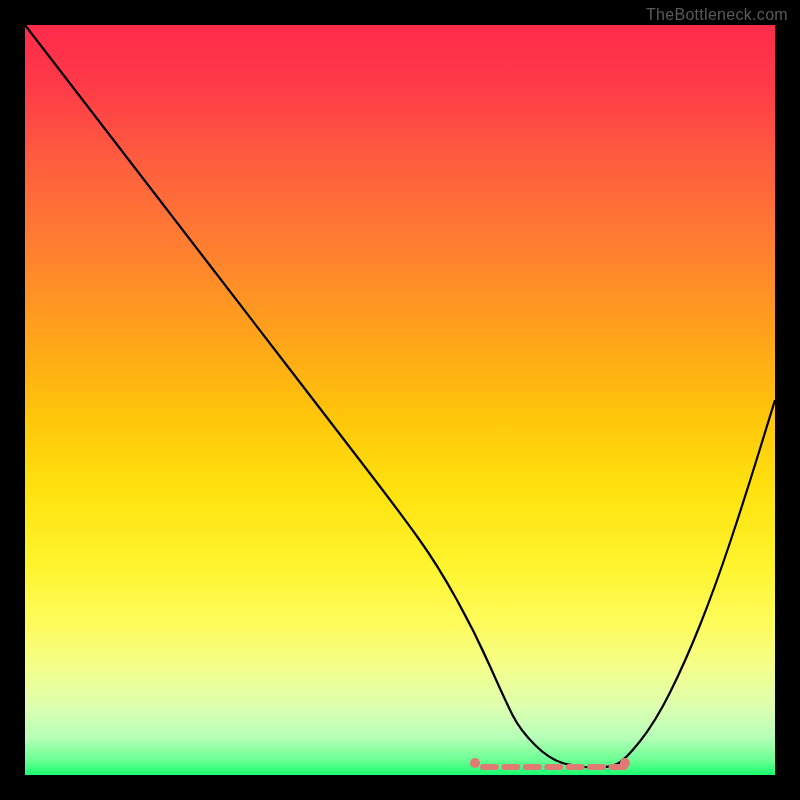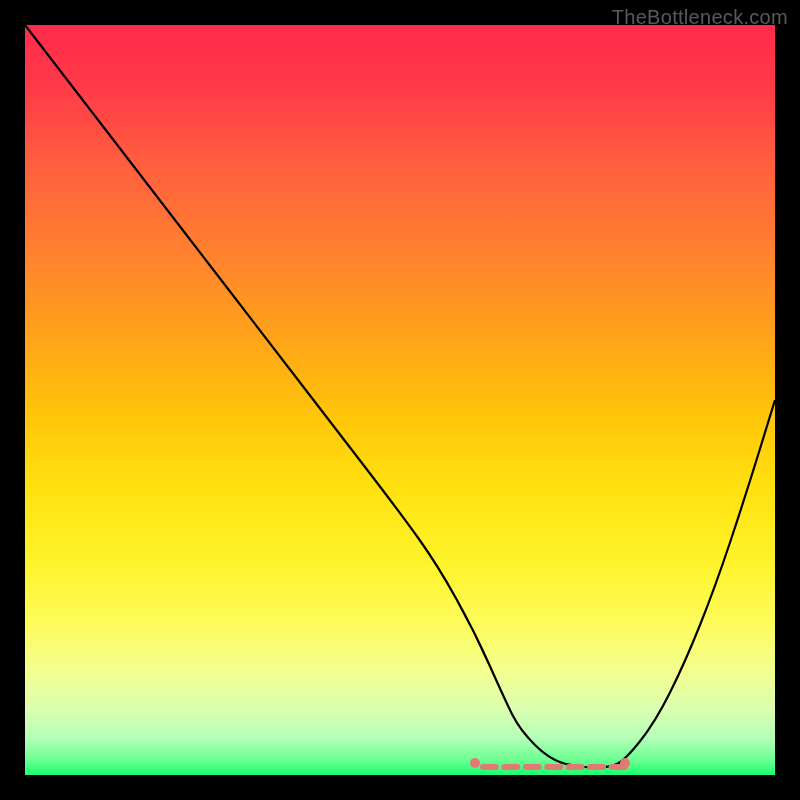--- a/index.html
+++ b/index.html
@@ -1,17 +1,17 @@
 <!DOCTYPE html>
 <html><head>
 <meta charset="utf-8">
 <style>
   * { margin: 0; padding: 0; box-sizing: border-box; }
   body { width: 800px; height: 800px; background: #000; position: relative; font-family: Arial, sans-serif; }
-  .watermark { position: absolute; top: 6px; right: 12px; color: #5a5a5a; font-size: 20px; font-weight: 500; letter-spacing: 0.3px; z-index: 10; }
+  .watermark { position: absolute; top: 6px; right: 12px; color: #5a5a5a; font-size: 16px; font-weight: 500; letter-spacing: 0.3px; z-index: 10; }
   .plot-area { position: absolute; left: 25px; top: 25px; width: 750px; height: 750px; background: linear-gradient(to bottom,
       #ff2b4a 0%,
       #ff3a48 8%,
       #ff5d3f 18%,
       #ff8030 30%,
       #ffa519 42%,
       #ffc50a 52%,
       #ffe20f 62%,
       #fff42d 72%,
       #fdfc5d 80%,

